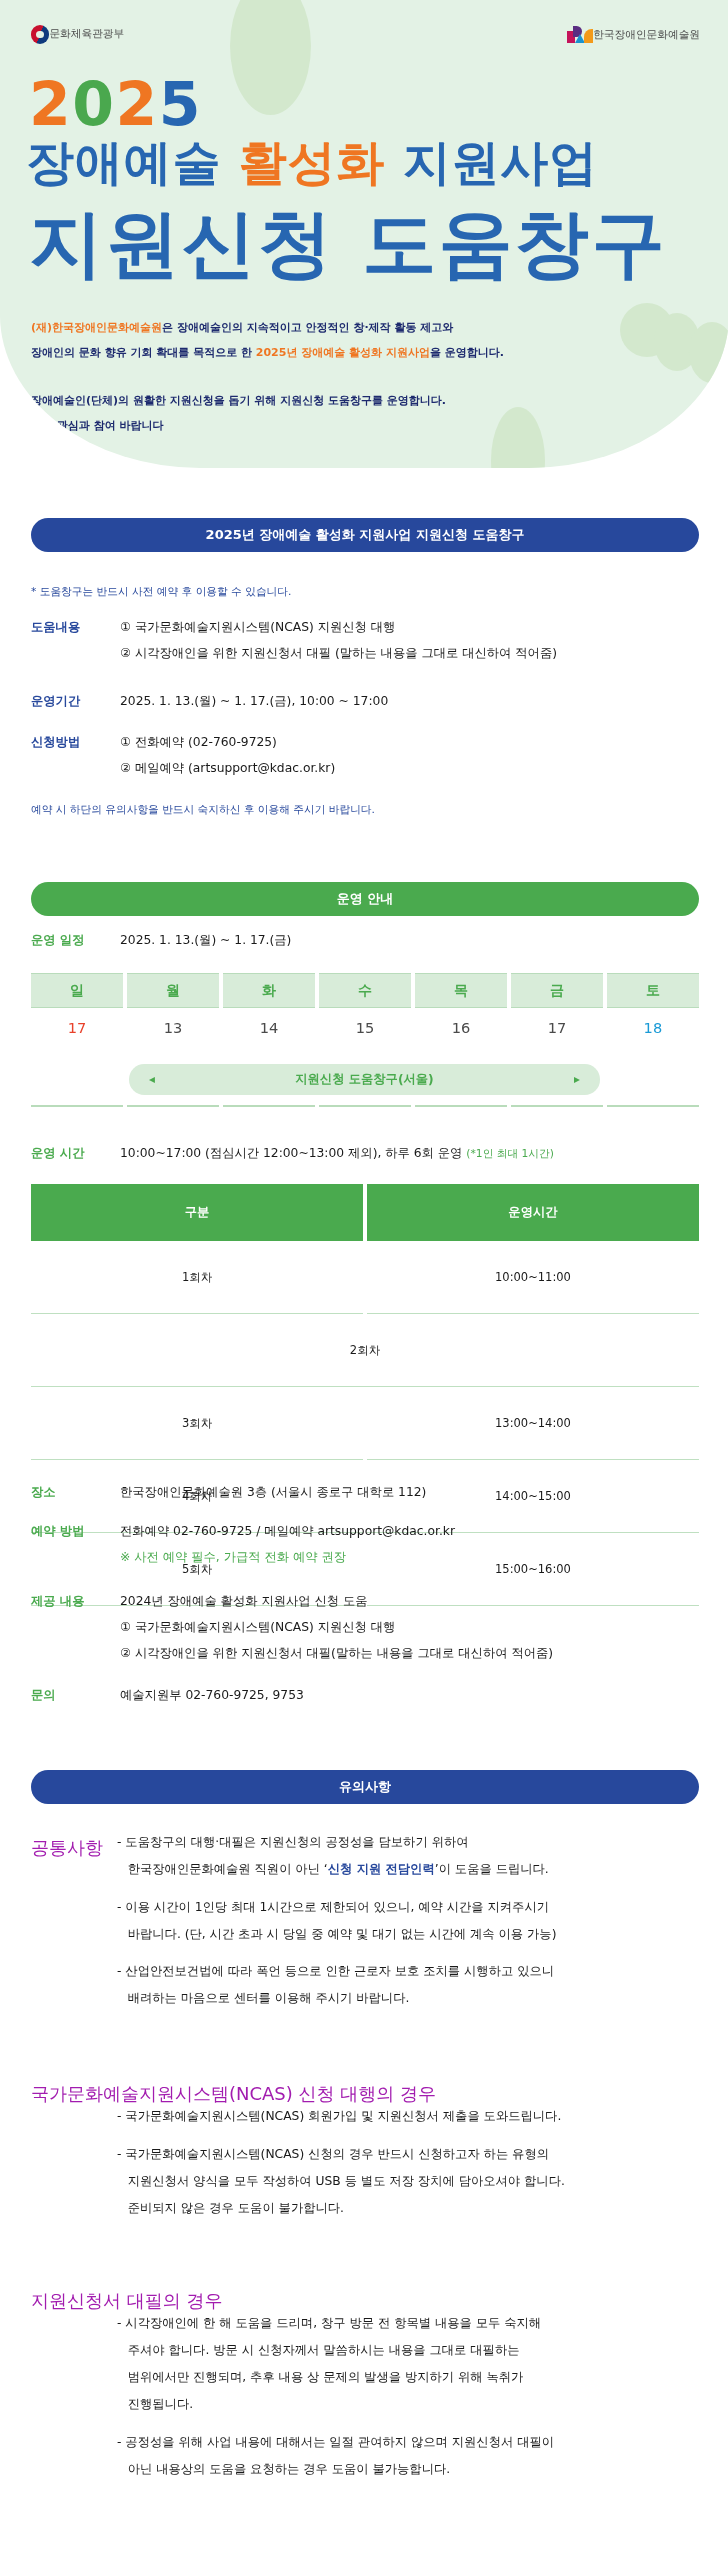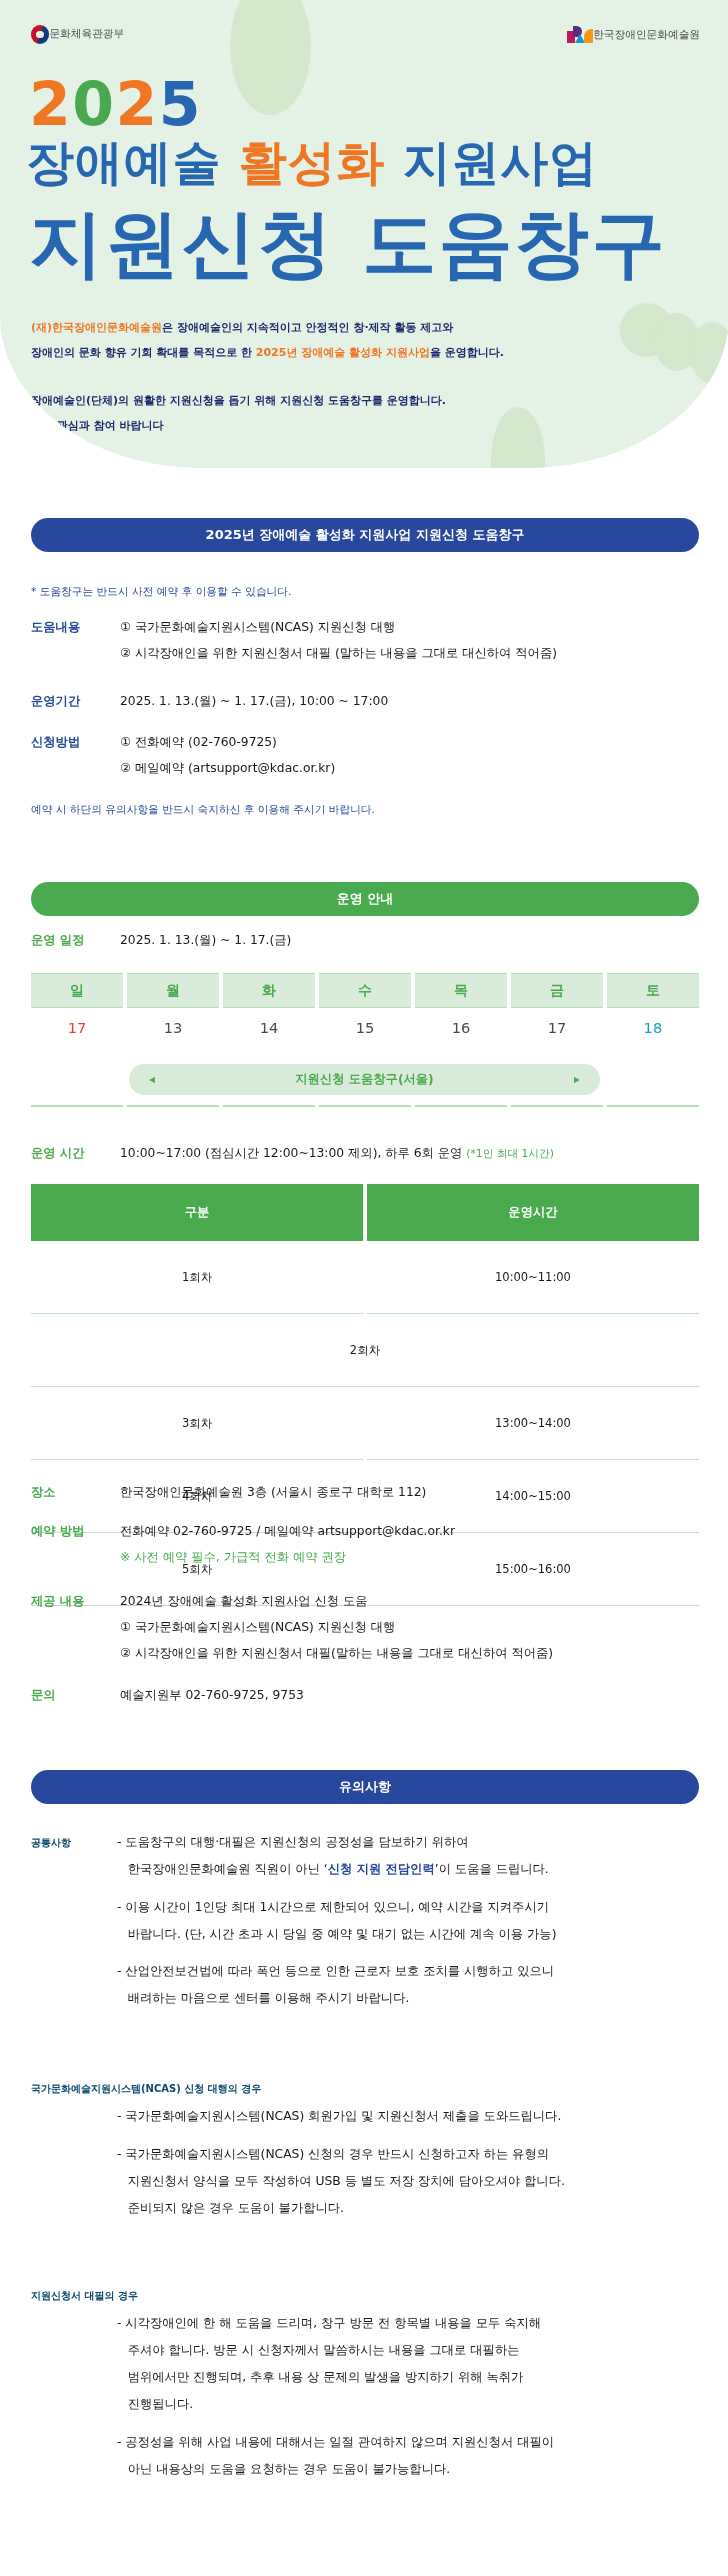--- a/index.html
+++ b/index.html
@@ -67,21 +67,21 @@
   .cal-lines div { flex: 1; height: 1.5px; background: #b9dcbb; }
 
   
   .ttable { position: absolute; left: 31px; top: 1184px; width: 668px; }
   .trow { display: flex; gap: 3.8px; }
   .tcell { flex: 1; display: flex; align-items: center; justify-content: center; font-size: 11.5px; height: 72px; }
   .thead .tcell { height: 57px; background: #4aaa4e; color: #fff; font-weight: 700; font-size: 12.3px; }
   .tbody .tcell { border-bottom: 1.5px solid #bfe0c1; color: #1a1a1a; height: 73px; }
 
   
-  .sub-title { position: absolute; left: 31px; font-size: 10px; font-weight: 700; color: #0c4a6e; }
+  .sub-title { position: absolute; left: 31px; font-size: 18px; font-weight: 400; color: #a21caf; }
   .bullets { position: absolute; left: 117px; font-size: 12.3px; line-height: 27px; color: #1a1a1a; }
   .bullets .b { padding-left: 10.7px; text-indent: -10.7px; margin-bottom: 10.7px; }
   .bullets .hlb { color: #27489c; font-weight: 700; }
 </style>
 </head>
 <body>
 
 <div class="hero">
   <div class="blob" style="left:230px;top:-23px;width:81px;height:138px;"></div>
   <div class="blob" style="left:620px;top:303px;width:54px;height:54px;"></div>

